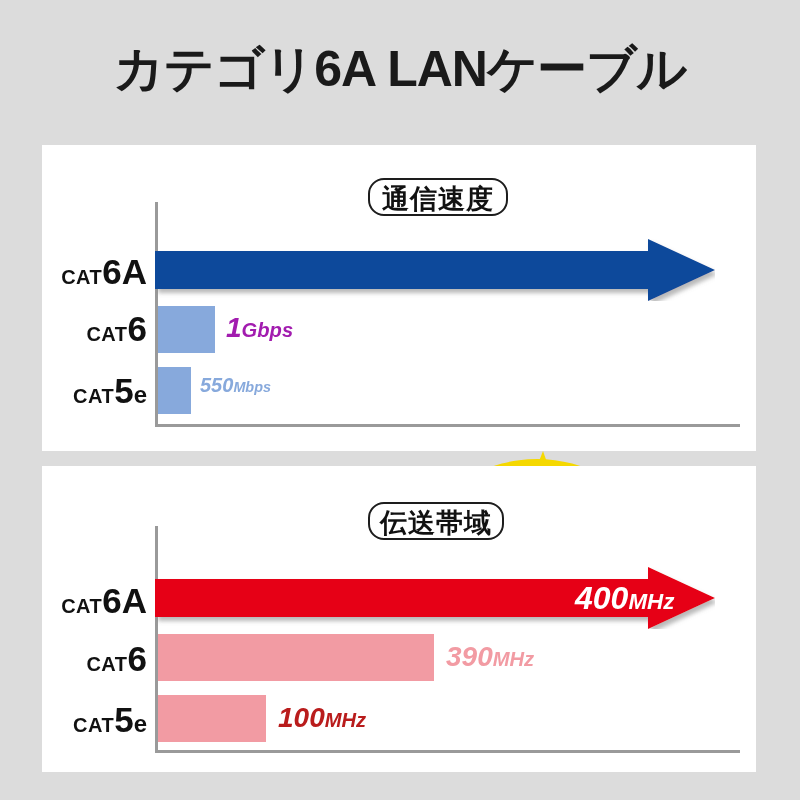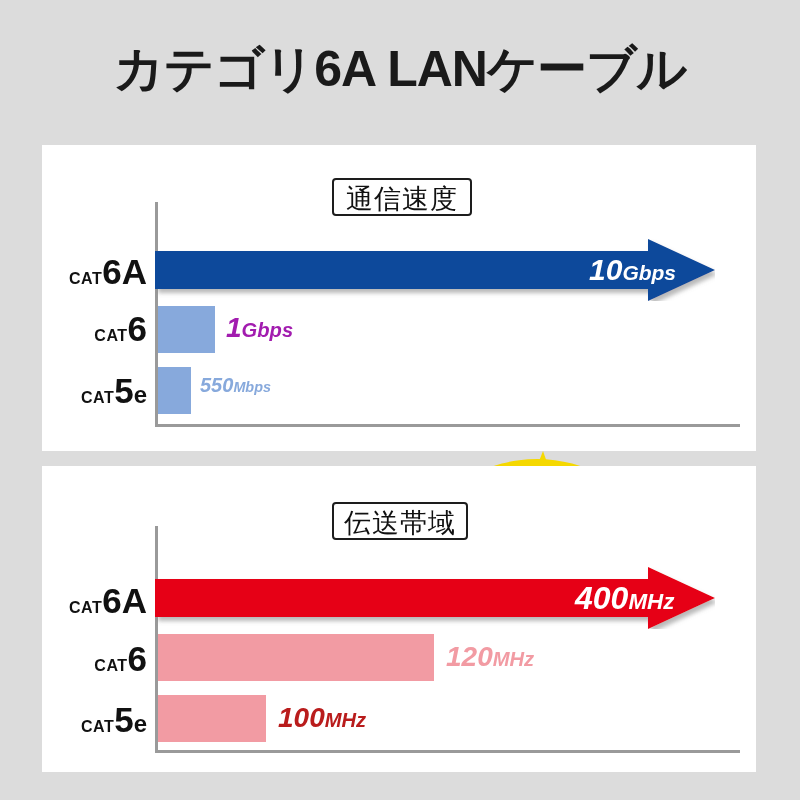--- a/index.html
+++ b/index.html
@@ -54,43 +54,44 @@
     position: absolute;
     height: 3px;
     background: #9a9a9a;
   }
 
   
   .badge {
     position: absolute;
     box-sizing: border-box;
     border: 2px solid #1d1d1d;
-    border-radius: 4px;
+    border-radius: 16px;
     background: #ffffff;
     font-size: 27px;
-    font-weight: normal;
+    font-weight: bold;
     color: #111111;
     text-align: center;
     line-height: 33px;
     letter-spacing: 1px;
     white-space: nowrap;
+    margin-left: 36px;
   }
 
   
   .cat-label {
     position: absolute;
     right: 0;
     text-align: right;
     color: #111111;
     font-weight: bold;
     white-space: nowrap;
     line-height: 1;
   }
   .cat-label .pre {
-    font-size: 16px;
+    font-size: 20px;
     letter-spacing: 0.5px;
   }
   .cat-label .big {
     font-size: 35px;
   }
   .cat-label .suf {
     font-size: 24px;
   }
 
   
@@ -164,23 +165,20 @@
 
     <div class="arrow-wrap" style="left:113px; top:94px; width:560px; height:62px;">
       <svg width="560" height="62" viewBox="0 0 560 62" xmlns="http://www.w3.org/2000/svg">
         <defs>
           <filter id="shBlue" x="-20%" y="-20%" width="150%" height="160%">
             <feDropShadow dx="3" dy="4" stdDeviation="2" flood-color="#808080" flood-opacity="0.55"></feDropShadow>
           </filter>
         </defs>
         <path d="M0,12 L493,12 L493,0 L560,31 L493,62 L493,50 L0,50 Z" fill="#0b4a9b" filter="url(#shBlue)"></path>
       </svg>
-      <div class="arrow-label" style="left:434px; top:16px; font-size:30px;">
-        <span>10</span><span class="unit">Gbps</span>
-      </div>
     </div>
 
     <div class="cat-label" style="left:0px; top:166px; width:105px;">
       <span class="pre">CAT</span><span class="big">6</span>
     </div>
     <div class="bar" style="left:116px; top:161px; width:57px; height:47px; background:#87a9dc;"></div>
     <div class="bar-value" style="left:184px; top:169px; font-size:28px; color:#a21caf;">
       <span>1</span><span class="unit">Gbps</span>
     </div>
 
@@ -230,21 +228,21 @@
       <div class="arrow-label" style="left:420px; top:15px; font-size:32px;">
         <span>400</span><span class="unit">MHz</span>
       </div>
     </div>
 
     <div class="cat-label" style="left:0px; top:175px; width:105px;">
       <span class="pre">CAT</span><span class="big">6</span>
     </div>
     <div class="bar" style="left:116px; top:168px; width:276px; height:47px; background:#f29ba3;"></div>
     <div class="bar-value" style="left:404px; top:177px; font-size:28px; color:#f29ba3;">
-      <span>120</span><span class="unit">MHz</span>
+      <span>390</span><span class="unit">MHz</span>
     </div>
 
     <div class="cat-label" style="left:0px; top:236px; width:105px;">
       <span class="pre">CAT</span><span class="big">5</span><span class="suf">e</span>
     </div>
     <div class="bar" style="left:116px; top:229px; width:108px; height:47px; background:#f29ba3;"></div>
     <div class="bar-value" style="left:236px; top:238px; font-size:28px; color:#b91c1c;">
       <span>100</span><span class="unit">MHz</span>
     </div>
 

